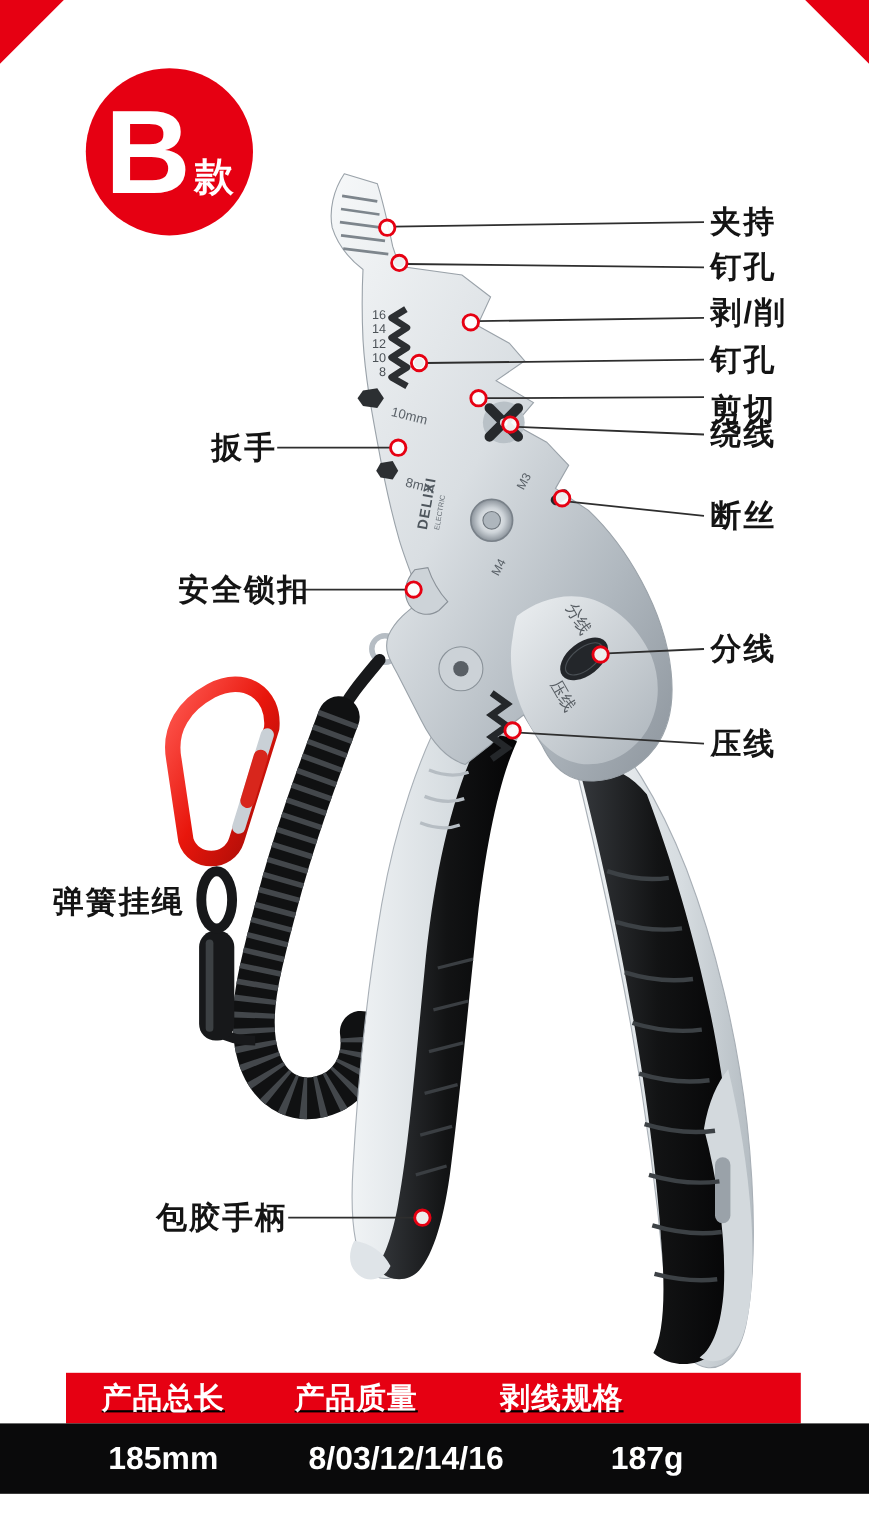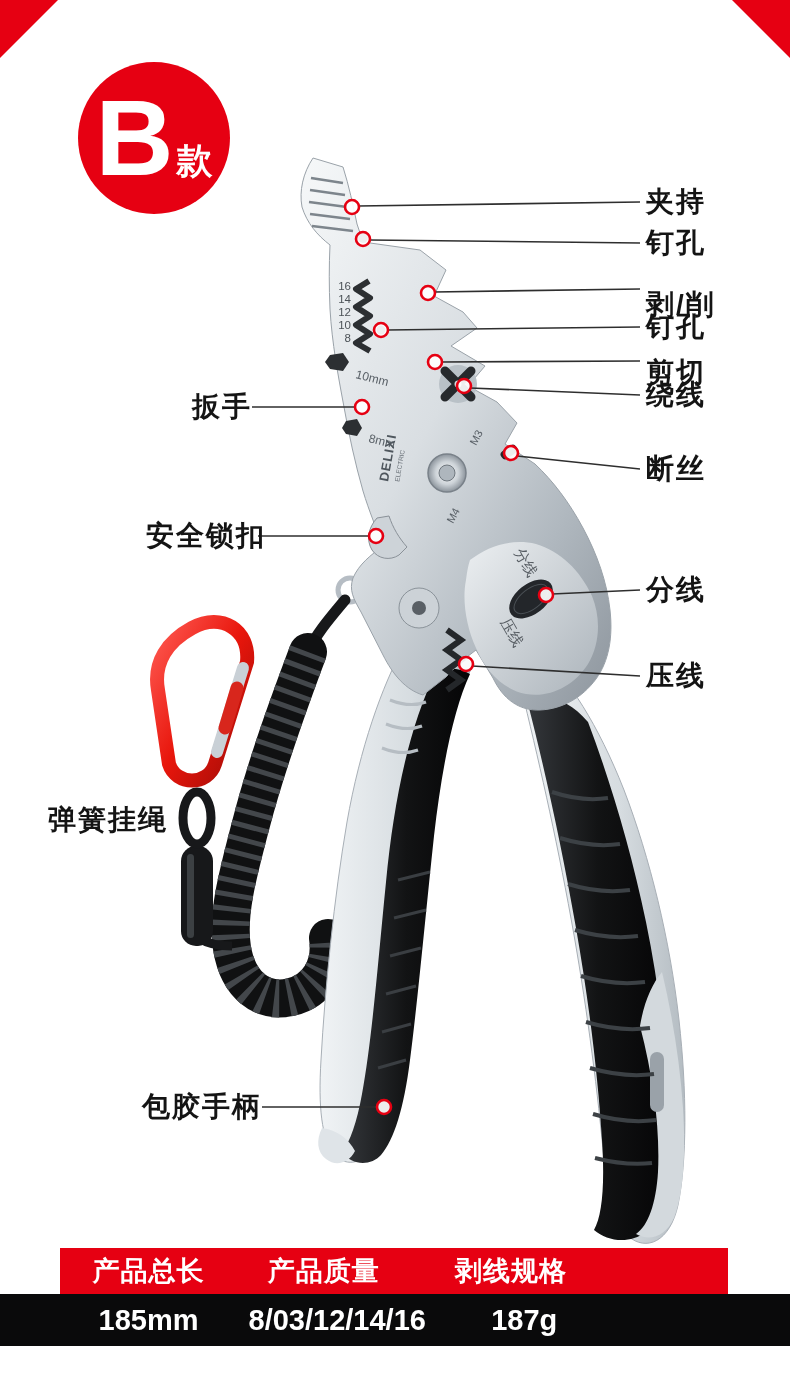--- a/index.html
+++ b/index.html
@@ -20,23 +20,23 @@
 
   .lbl{position:absolute;font-size:28px;font-weight:700;color:var(--label-ink);
        letter-spacing:2px;white-space:nowrap;line-height:34px;}
   .lbl.r{left:646px;}
   .lbl.l{text-align:left;}
 
   .cline{stroke:#2e2e2e;stroke-width:1.6;}
   .ring{fill:rgba(255,255,255,.92);stroke:var(--accent-red);stroke-width:2.6;}
 
   .spec-head{position:absolute;left:60px;top:1248px;width:668px;height:46px;
-             background:var(--accent-red);display:flex;}
-  .spec-vals{position:absolute;left:0;top:1294px;width:790px;height:52px;
-             background:var(--value-bg);display:flex;box-sizing:border-box;padding:0 62px 0 60px;}
+             background:var(--accent-red);display:flex;text-decoration:underline;}
+  .spec-vals{position:absolute;left:0;top:1294px;width:790px;height:64px;
+             background:var(--value-bg);display:flex;box-sizing:border-box;padding:0 62px 0 60px;gap:32px;}
   .spec-cell{display:flex;align-items:center;justify-content:center;color:#fff;font-weight:700;}
   .spec-head .spec-cell{font-size:27px;letter-spacing:1px;}
   .spec-vals .spec-cell{font-size:29px;}
   .c1{width:26.5%}.c2{width:17.5%}.c3{width:30%}.c4{width:26%}
 </style>
 </head>
 <body>
 
 <div class="stage">
 
@@ -224,30 +224,30 @@
       <circle class="ring" cx="546" cy="595" r="7"></circle>
       <circle class="ring" cx="466" cy="664" r="7"></circle>
       <circle class="ring" cx="362" cy="407" r="7"></circle>
       <circle class="ring" cx="376" cy="536" r="7"></circle>
       <circle class="ring" cx="384" cy="1107" r="7"></circle>
     </g>
   </svg>
 
   <div class="lbl r" style="top:185px">夹持</div>
   <div class="lbl r" style="top:226px">钉孔</div>
-  <div class="lbl r" style="top:288px">剥/削</div>
+  <div class="lbl r" style="top:268px">剥/削</div>
   <div class="lbl r" style="top:310px">钉孔</div>
   <div class="lbl r" style="top:356px">剪切</div>
   <div class="lbl r" style="top:378px">绕线</div>
   <div class="lbl r" style="top:452px">断丝</div>
   <div class="lbl r" style="top:573px">分线</div>
   <div class="lbl r" style="top:659px">压线</div>
 
   <div class="lbl l" style="top:390px;right:538px">扳手</div>
-  <div class="lbl l" style="top:519px;right:524px">安全锁扣</div>
+  <div class="lbl l" style="top:519px;right:508px">安全锁扣</div>
   <div class="lbl l" style="top:803px;left:48px">弹簧挂绳</div>
   <div class="lbl l" style="top:1090px;right:528px">包胶手柄</div>
 
   <div class="spec-head">
     <div class="spec-cell c1">产品总长</div>
     <div class="spec-cell c4">产品质量</div>
     <div class="spec-cell c3">剥线规格</div>
   </div>
   <div class="spec-vals">
     <div class="spec-cell c1">185mm</div>

